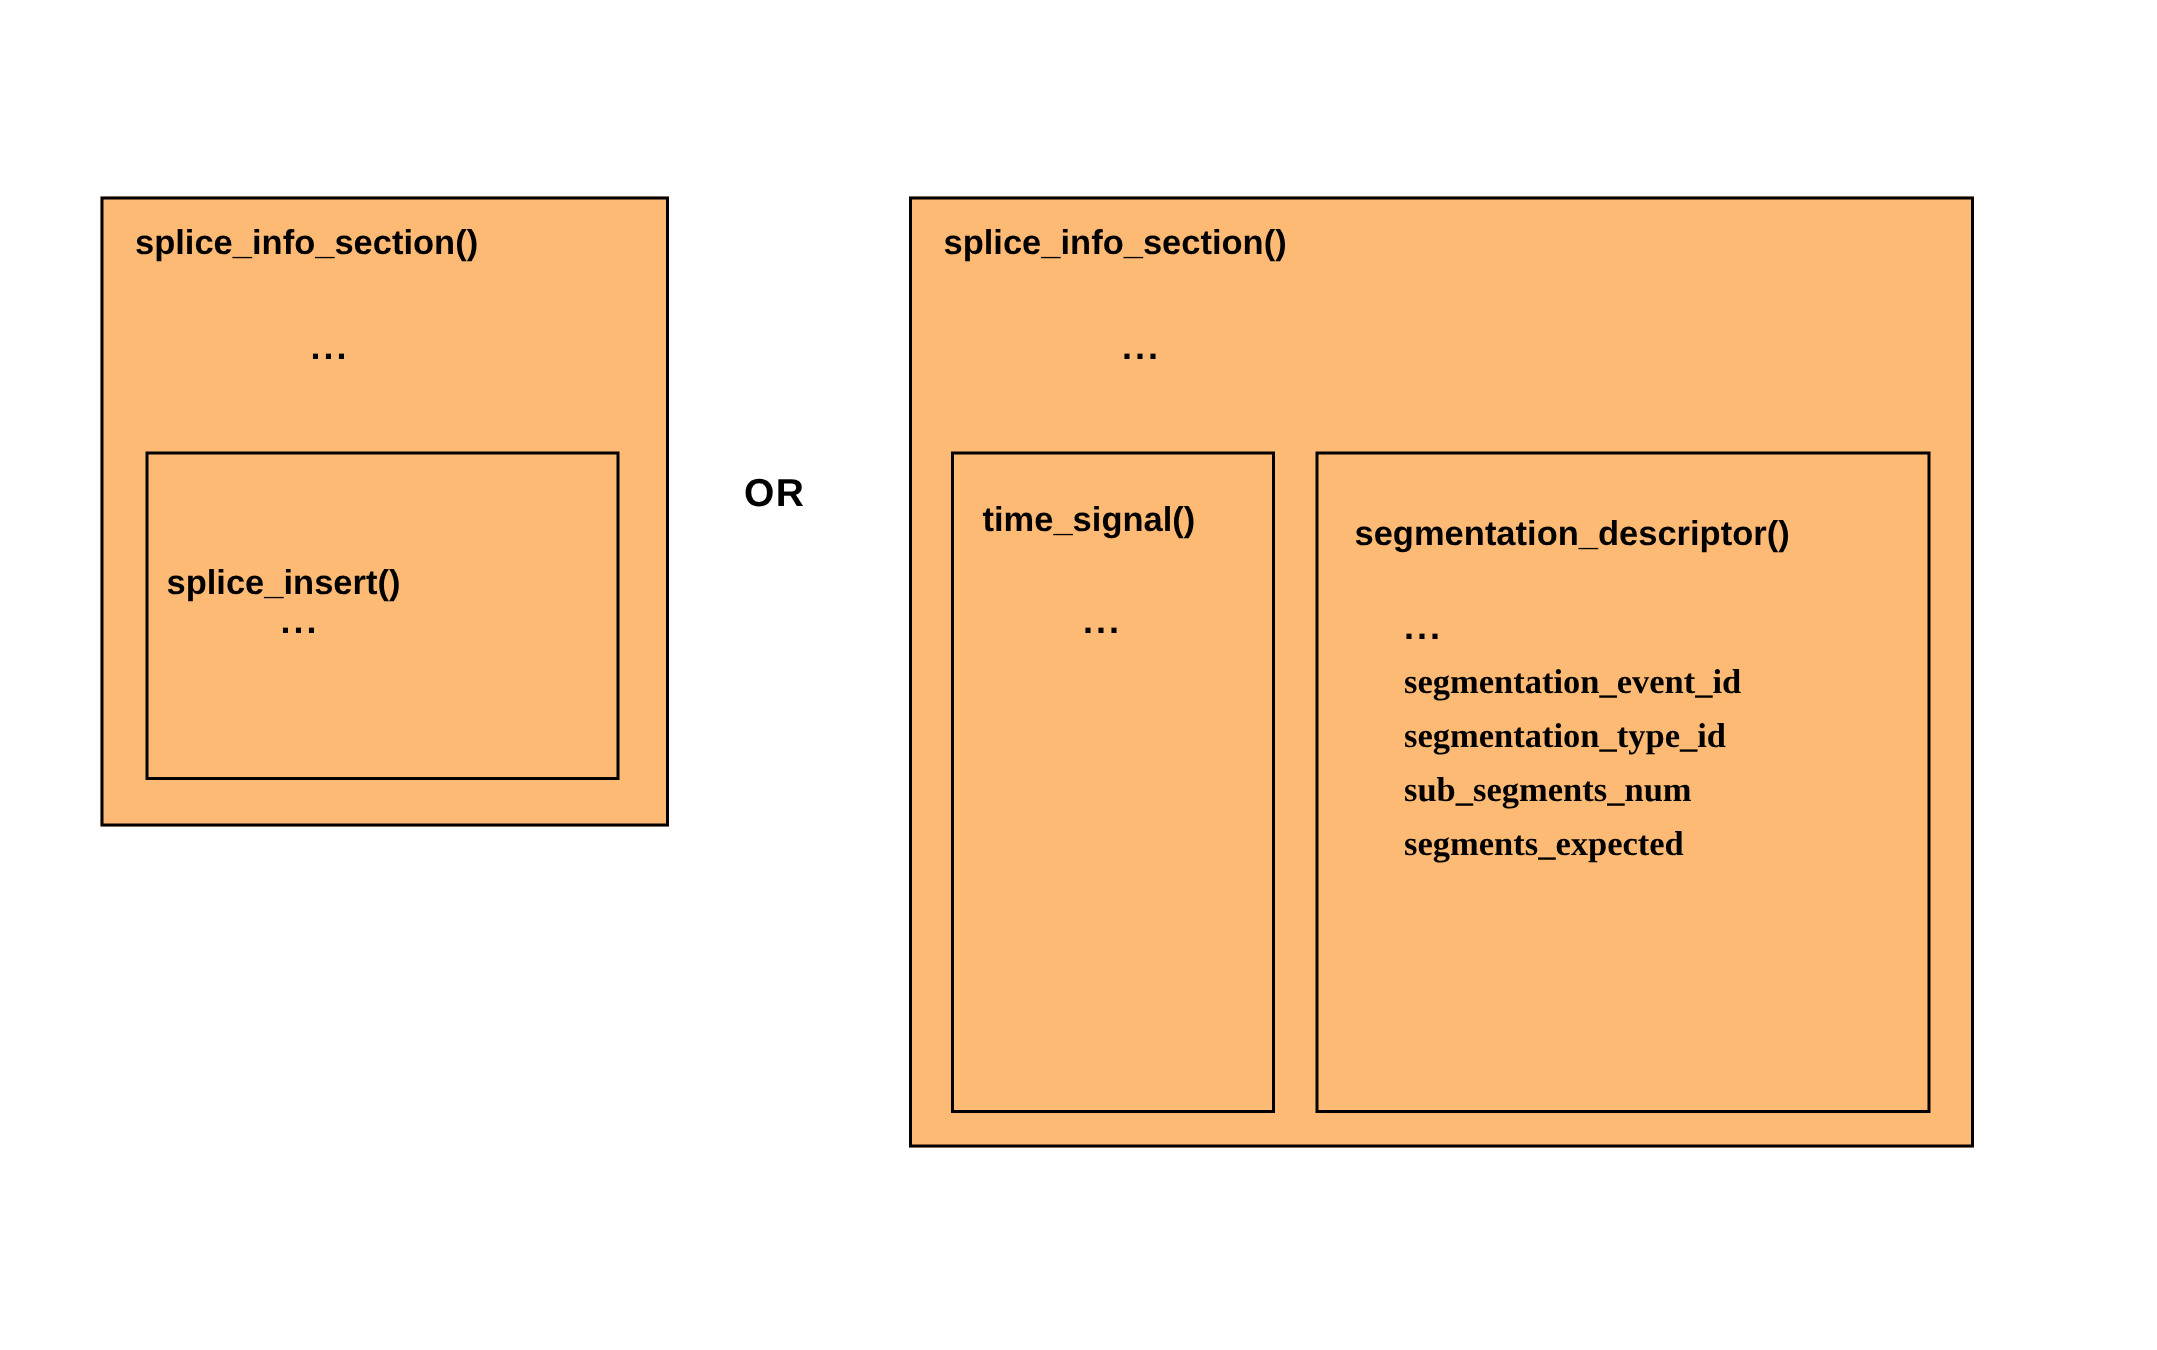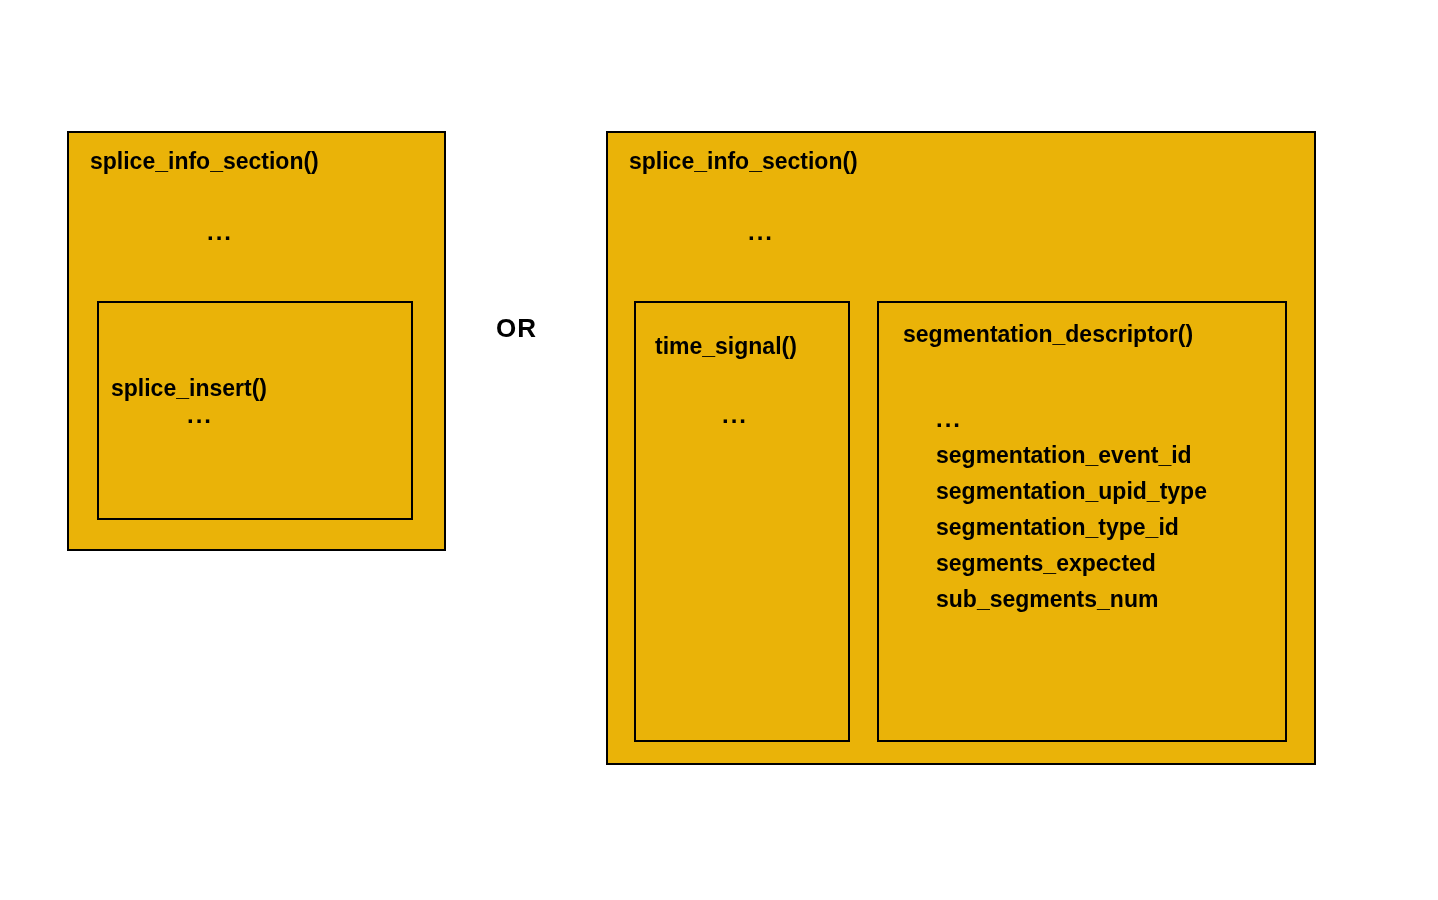--- a/index.html
+++ b/index.html
@@ -13,21 +13,21 @@
     height: 900px;
     background: #ffffff;
     font-family: "Liberation Sans", sans-serif;
     font-weight: 700;
     color: #000000;
     overflow: hidden;
   }
   .box {
     position: absolute;
     border: 2px solid #000000;
-    background: #eab308;
+    background: #fdba74;
     box-sizing: border-box;
   }
   .box-title {
     position: absolute;
     font-size: 23px;
     white-space: nowrap;
   }
   .ellipsis {
     position: absolute;
     font-size: 24px;
@@ -50,38 +50,39 @@
     letter-spacing: 1px;
   }
   
   .right-outer  { left: 606px; top: 131px; width: 710px; height: 634px; }
   .right-title  { left: 21px;  top: 15px; }
   .right-dots   { left: 140px; top: 85px; }
   .time-box     { left: 26px;  top: 168px; width: 216px; height: 441px; text-decoration: underline; }
   .time-title   { left: 19px;  top: 30px; }
   .time-dots    { left: 86px;  top: 98px; }
   .seg-box      { left: 269px; top: 168px; width: 410px; height: 441px; }
-  .seg-title    { left: 24px;  top: 18px; }
+  .seg-title    { left: 24px;  top: 39px; }
   .seg-content {
     position: absolute;
     left: 57px;
     top: 98px;
     font-size: 23px;
     line-height: 36px;
   }
   .seg-content .seg-dots {
     position: static;
     font-size: 24px;
     letter-spacing: 2px;
     line-height: 36px;
   }
   .field-item {
     font-size: 23px;
     line-height: 36px;
     white-space: nowrap;
+    font-family: Liberation Serif, serif;
   }
 </style>
 </head>
 <body>
 
 <div class="canvas">
 
   <div class="box left-outer">
     <div class="box-title left-title">splice_info_section()</div>
     <div class="ellipsis left-dots">...</div>
@@ -101,22 +102,21 @@
       <div class="box-title time-title">time_signal()</div>
       <div class="ellipsis time-dots">...</div>
     </div>
 
     <div class="box seg-box">
       <div class="box-title seg-title">segmentation_descriptor()</div>
       <div class="seg-content">
         <div class="seg-dots">...</div>
         <div>
             <div class="field-item">segmentation_event_id</div>
-            <div class="field-item">segmentation_upid_type</div>
             <div class="field-item">segmentation_type_id</div>
+            <div class="field-item">sub_segments_num</div>
             <div class="field-item">segments_expected</div>
-            <div class="field-item">sub_segments_num</div>
           </div>
       </div>
     </div>
   </div>
 
 </div>
 
 </body></html>

